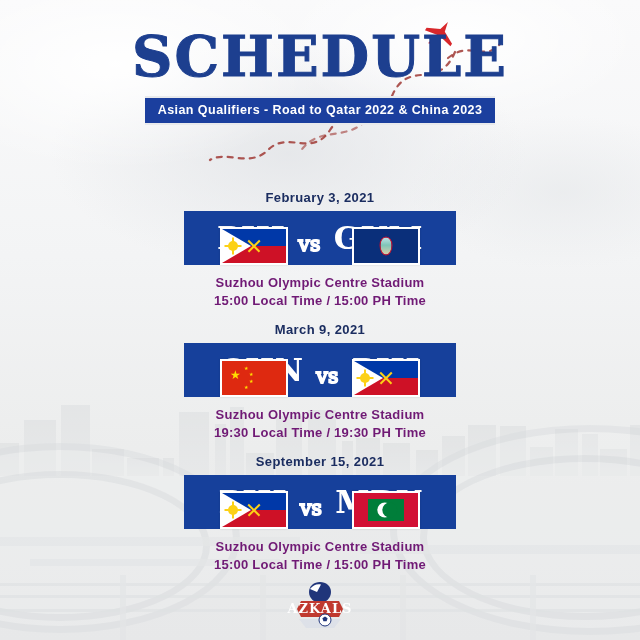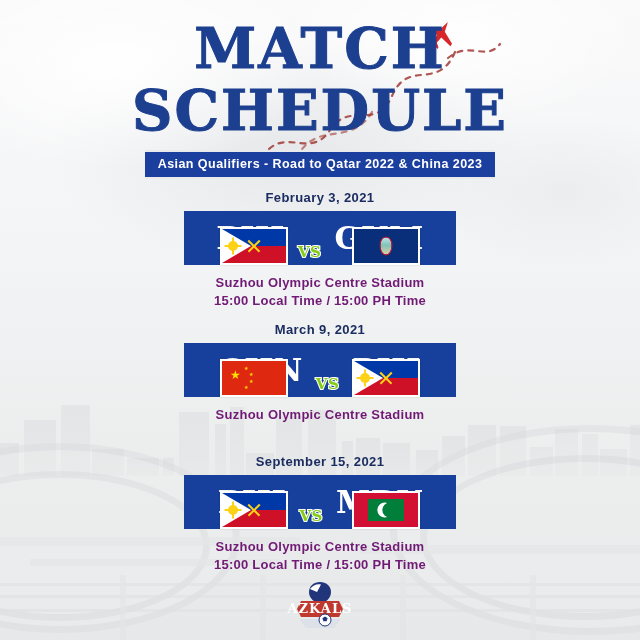--- a/index.html
+++ b/index.html
@@ -96,28 +96,28 @@
   .team {
     font-family:"DejaVu Serif", serif;
     font-weight:bold;
     font-size:31px;
     color:#ffffff;
     letter-spacing:.5px;
     line-height:1;
   }
   .vs {
     font-family:"DejaVu Serif", serif;
-    font-weight:bold;
+    font-weight:normal;
     font-size:15px;
-    color:#84cc16;
+    color:#ffffff;
     letter-spacing:.5px;
     line-height:1;
     -webkit-text-stroke:2.2px #ffffff;
     paint-order:stroke fill;
-    position:relative; top:14px;
+    position:relative; top:8px;
   }
   .flag {
     position:absolute; top:50%; transform:translateY(-50%);
     width:68px; height:38px;
     border:2px solid #ffffff;
     overflow:hidden;
     box-shadow:0 0 2px rgba(0,0,0,.14);
   }
   .flag.left  { left:104px; }
   .flag.right { right:104px; }
@@ -243,21 +243,20 @@
     <path d="M448,58 C470,40 486,62 500,44" fill="none" stroke="#a03a35" stroke-width="2.2" stroke-linecap="round" stroke-dasharray="5 6" opacity=".85"></path>
     <path d="M372,112 C352,146 320,122 300,152" fill="none" stroke="#a03a35" stroke-width="2.2" stroke-linecap="round" stroke-dasharray="5 6" opacity=".6"></path>
     <g transform="translate(441,33) rotate(32)">
       <path d="M0,-13 L2.6,-3 L15,3.2 L15,6.2 L2.6,3.6 L1.6,10.5 L5.4,13.4 L5.4,15.4
                L0,13.9 L-5.4,15.4 L-5.4,13.4 L-1.6,10.5 L-2.6,3.6 L-15,6.2 L-15,3.2
                L-2.6,-3 Z" fill="#d8272b"></path>
     </g>
   </svg>
 
   <div class="title-wrap">
-    <div class="title-line t1">MATCH</div>
     <div class="title-line t2">SCHEDULE</div>
     <div class="subtitle-bar">Asian Qualifiers - Road to Qatar 2022 &amp; China 2023</div>
   </div>
 
   <div class="match" style="top:190px;">
     <div class="match-date">February 3, 2021</div>
     <div class="match-row">
       <div class="flag left f-phi">
         <span class="sun"></span>
         <span class="ray" style="transform:translate(-50%,-50%) rotate(45deg);"></span>
@@ -294,20 +293,21 @@
         <span class="team">PHI</span>
       </div>
       <div class="flag right f-phi">
         <span class="sun"></span>
         <span class="ray" style="transform:translate(-50%,-50%) rotate(45deg);"></span>
         <span class="ray" style="transform:translate(-50%,-50%) rotate(-45deg);"></span>
       </div>
     </div>
     <div class="match-venue">
       <div>Suzhou Olympic Centre Stadium</div>
+      <div>19:30 Local Time / 19:30 PH Time</div>
     </div>
   </div>
 
   <div class="match" style="top:454px;">
     <div class="match-date">September 15, 2021</div>
     <div class="match-row">
       <div class="flag left f-phi">
         <span class="sun"></span>
         <span class="ray" style="transform:translate(-50%,-50%) rotate(45deg);"></span>
         <span class="ray" style="transform:translate(-50%,-50%) rotate(-45deg);"></span>

